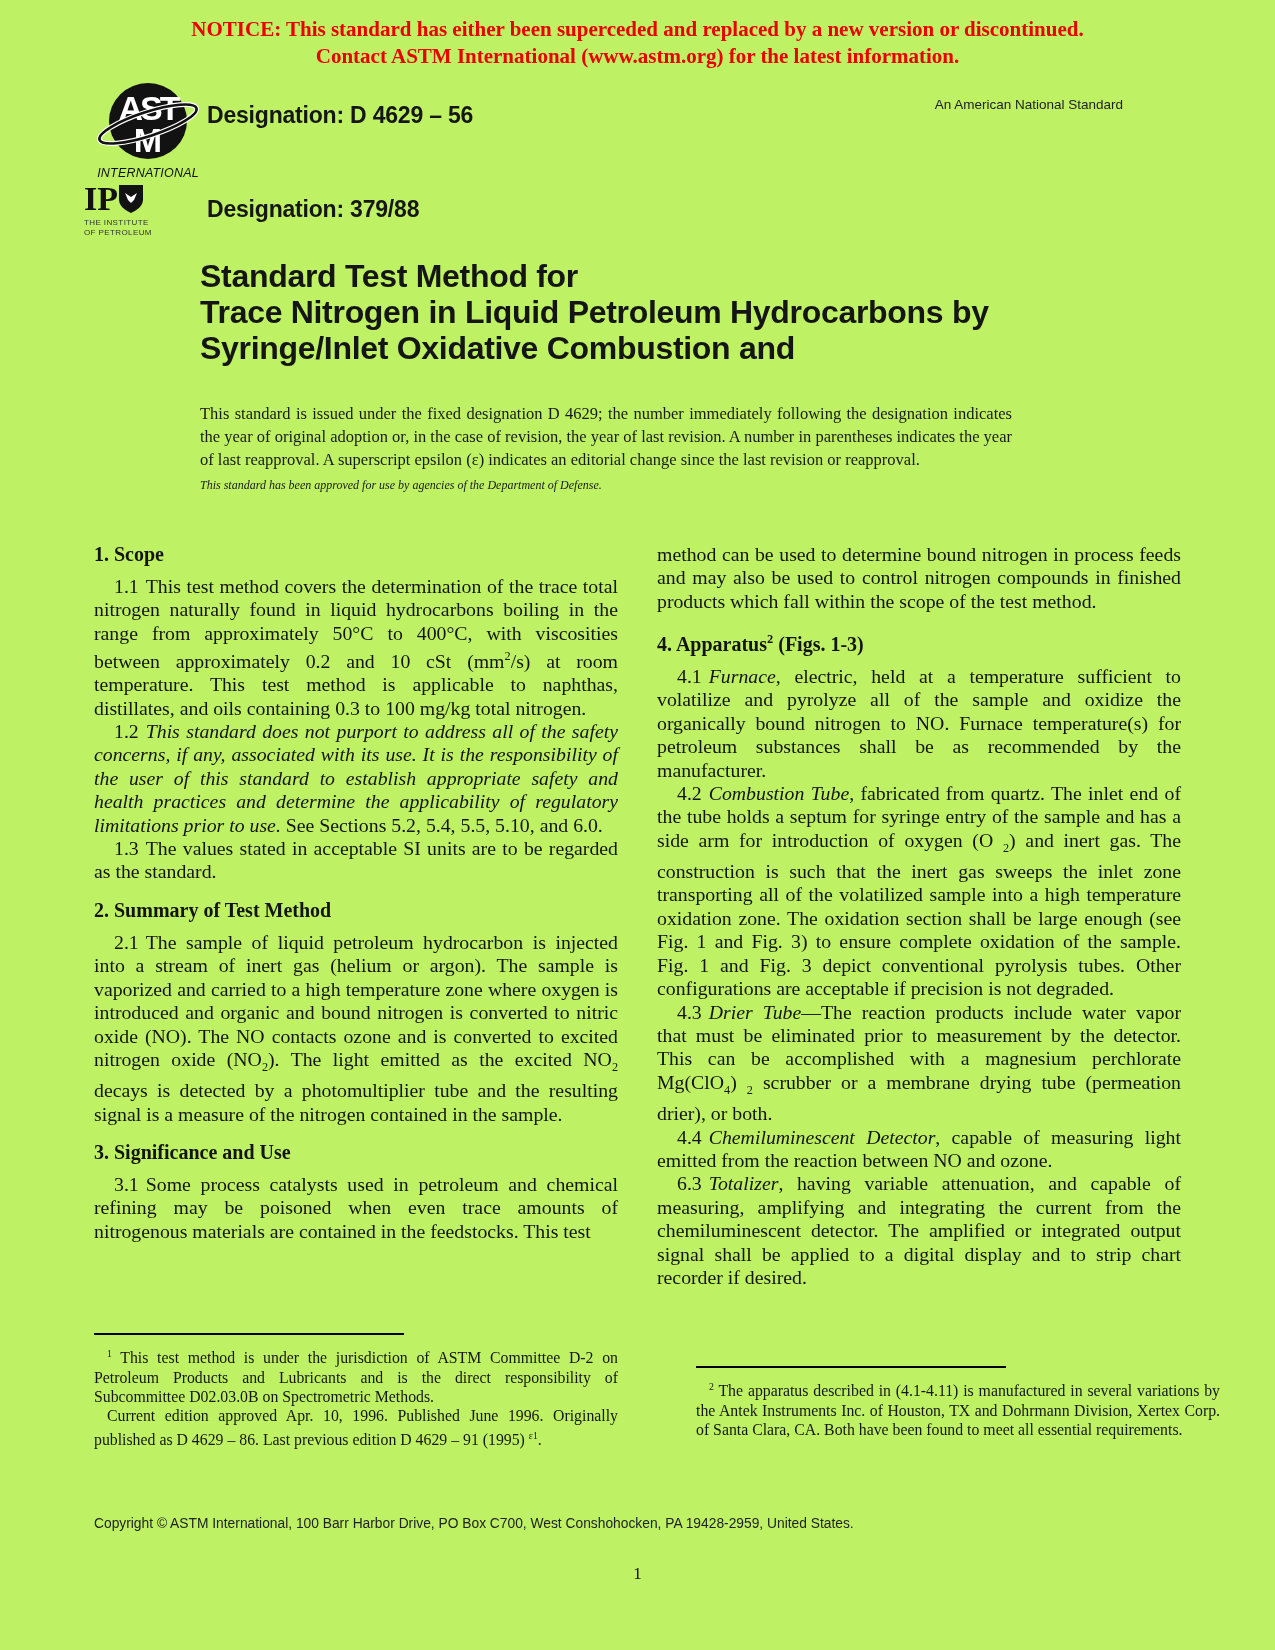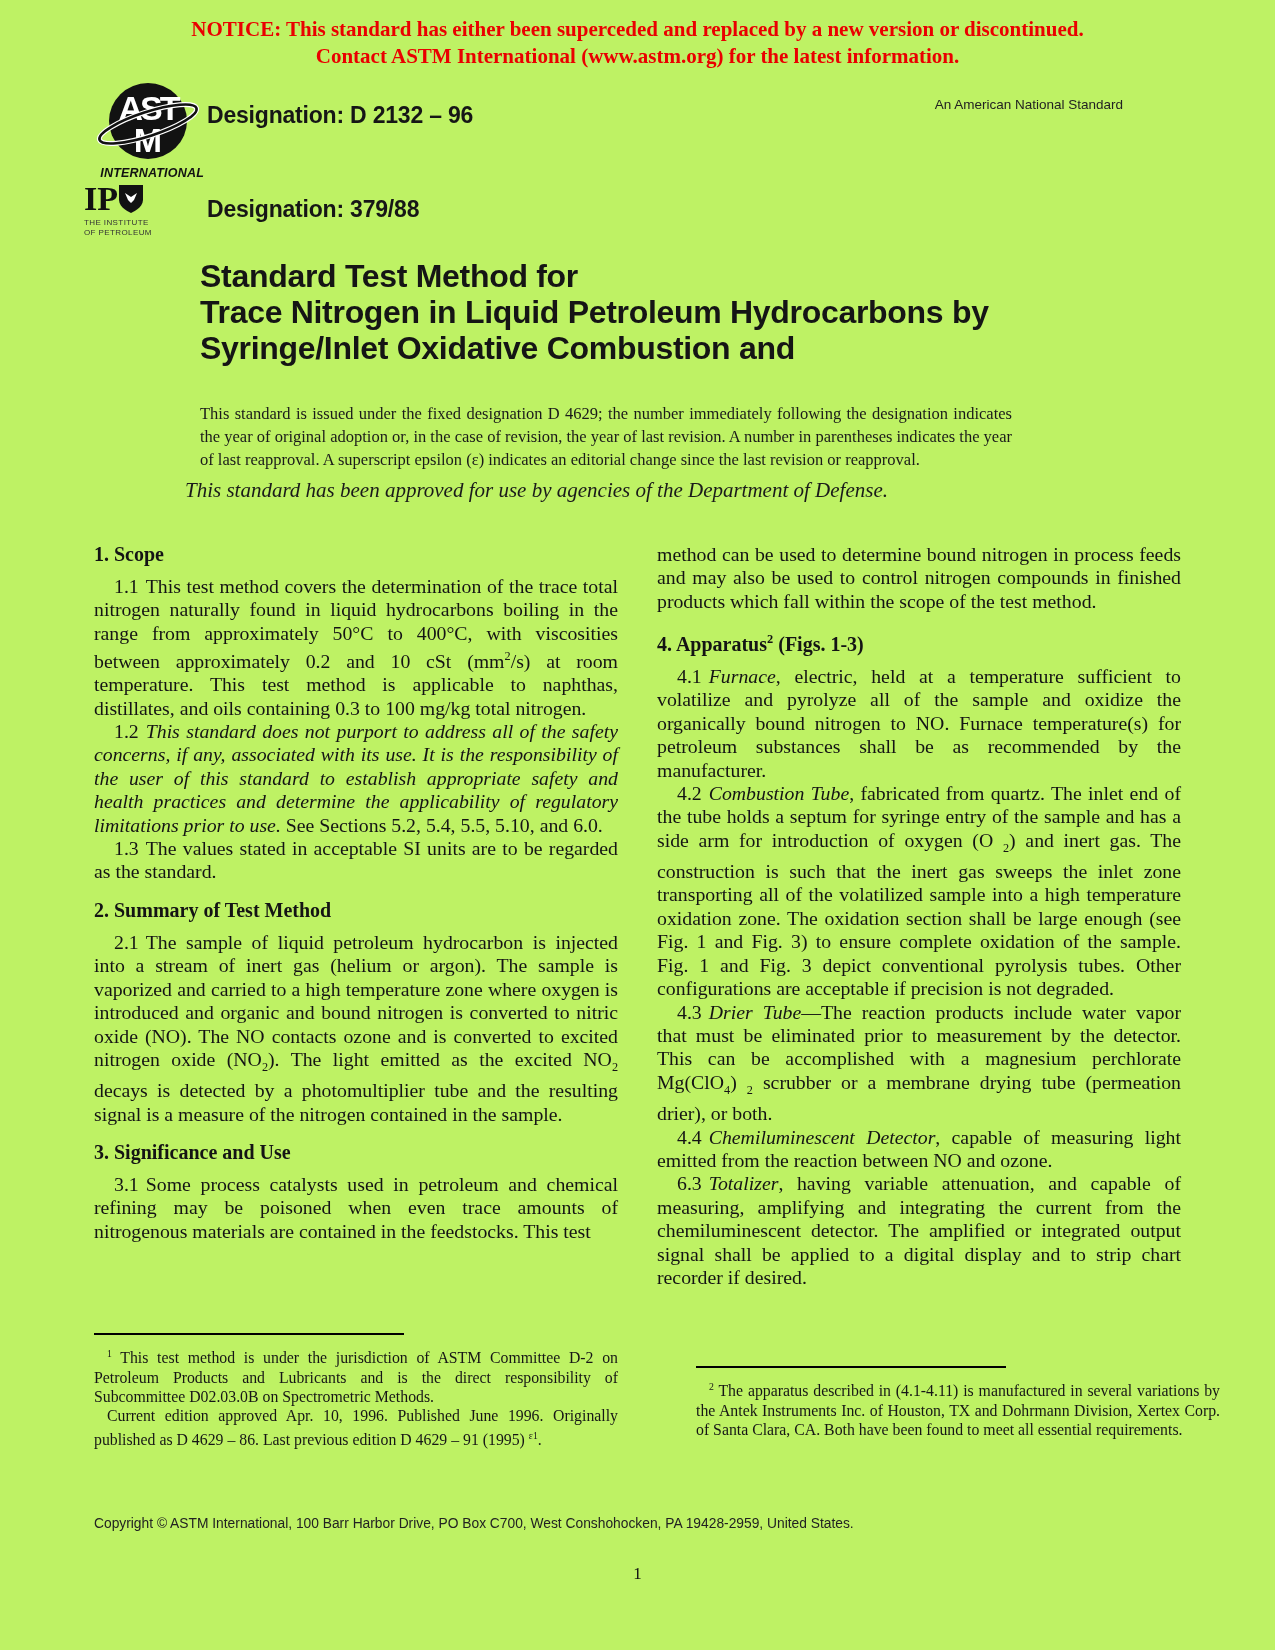--- a/index.html
+++ b/index.html
@@ -3,41 +3,41 @@
 <meta charset="utf-8">
 <style>
   html,body{margin:0;padding:0;background:#888;}
   .page{position:relative;width:1275px;height:1650px;margin:0 auto;background:#bef264;color:#141414;
         font-family:"Liberation Serif","DejaVu Serif",serif;}
   
   .notice{position:absolute;top:16px;left:90px;right:90px;text-align:center;color:#ea0000;
           font-weight:bold;font-size:21px;line-height:27px;font-family:"Liberation Serif","DejaVu Serif",serif;}
   
   .astm-logo{position:absolute;left:92px;top:80px;width:112px;text-align:center;}
-  .astm-tag{font-family:"Liberation Sans","DejaVu Sans",sans-serif;font-weight:bold;font-style:italic;
-            font-size:12.5px;letter-spacing:.2px;margin-top:-2px;color:#111;text-align:right;}
+  .astm-tag{font-family:"Liberation Sans","DejaVu Sans",sans-serif;font-weight:normal;font-style:italic;
+            font-size:12.5px;letter-spacing:.2px;margin-top:-2px;color:#111;}
   .desig{position:absolute;left:207px;font-family:"Liberation Sans","DejaVu Sans",sans-serif;
          font-weight:bold;font-size:23px;color:#161616;letter-spacing:-0.2px;}
   .desig1{top:102px;}
   .desig2{top:196px;}
   .ansi{position:absolute;top:97px;right:152px;font-family:"Liberation Sans","DejaVu Sans",sans-serif;
         font-size:13.5px;color:#222;}
   .ip-logo{position:absolute;left:84px;top:184px;width:110px;}
   .ip-row{display:flex;align-items:flex-start;gap:0;}
   .ip-acronym{font-family:"Liberation Serif","DejaVu Serif",serif;font-weight:bold;font-size:34px;line-height:30px;color:#111;}
   .ip-small{font-family:"Liberation Sans","DejaVu Sans",sans-serif;font-size:8px;line-height:9.5px;
             letter-spacing:.4px;color:#333;margin-top:4px;}
   
   .title{position:absolute;left:200px;top:258px;font-family:"Liberation Sans","DejaVu Sans",sans-serif;
          font-weight:bold;font-size:32px;line-height:36px;letter-spacing:-0.3px;color:#151515;}
   .title sup{font-size:0.5em;vertical-align:super;}
   
   .issuance{position:absolute;left:200px;top:402px;width:812px;font-size:16.5px;line-height:23px;
             text-align:justify;color:#1a1a1a;}
-  .defense{position:absolute;left:185px;top:478px;width:812px;font-style:italic;font-size:21px;color:#1a1a1a;}
+  .defense{position:absolute;left:200px;top:478px;width:812px;font-style:italic;font-size:12px;color:#1a1a1a;}
   
   .col{position:absolute;top:543px;width:524px;font-size:19.8px;line-height:23.4px;text-align:justify;color:#141414;}
   .col-left{left:94px;}
   .col-right{left:657px;}
   .col h3{font-size:20px;line-height:23px;margin:15px 0 9px 0;text-align:left;}
   .col h3.first{margin-top:0;}
   .para{margin:0;text-indent:20px;}
   .noindent{text-indent:0;}
   .pnum{margin-right:7px;}
   sub{font-size:0.62em;}
@@ -69,21 +69,21 @@
       <text x="53" y="40" text-anchor="middle" fill="#ffffff" font-family="Liberation Sans, DejaVu Sans, sans-serif" font-weight="bold" font-size="34" letter-spacing="-3">AST</text>
       <text x="53" y="72" text-anchor="middle" fill="#ffffff" font-family="Liberation Sans, DejaVu Sans, sans-serif" font-weight="bold" font-size="34">M</text>
       <g transform="rotate(-18 53 44)">
         <ellipse cx="53" cy="44" rx="51" ry="12" fill="none" stroke="#ffffff" stroke-width="5"></ellipse>
         <ellipse cx="53" cy="44" rx="51" ry="12" fill="none" stroke="#121212" stroke-width="2.6"></ellipse>
       </g>
     </svg>
     <div class="astm-tag">INTERNATIONAL</div>
   </div>
 
-  <div class="desig desig1">Designation: D 2132 – 96</div>
+  <div class="desig desig1">Designation: D 4629 – 56</div>
   <div class="ansi">An American National Standard</div>
 
   <div class="ip-logo">
     <div class="ip-row">
       <span class="ip-acronym">IP</span>
       <svg width="26" height="30" viewBox="0 0 26 30">
         <path d="M1 1 h24 v15 c0 8 -12 13 -12 13 c0 0 -12 -5 -12 -13 z" fill="#121212"></path>
         <path d="M7 9 l6 4 l6 -4 l-3 7 l-3 3 l-3 -3 z" fill="#ffffff"></path>
       </svg>
     </div>

